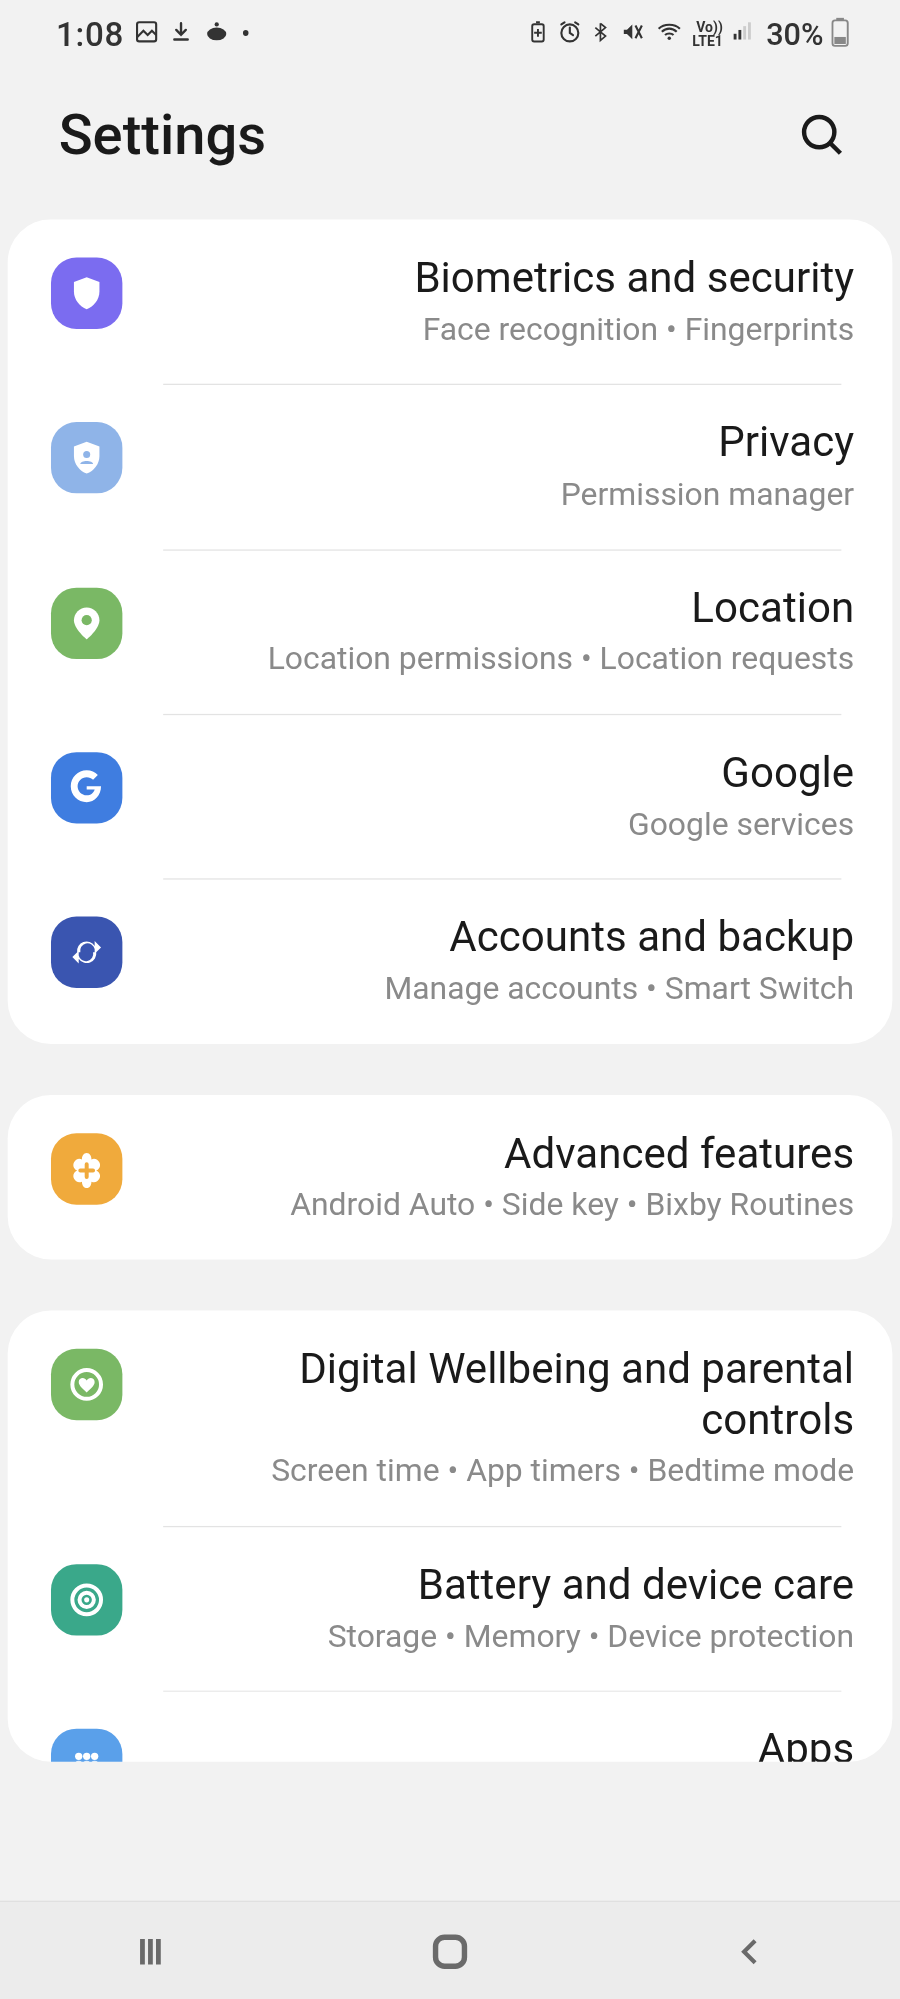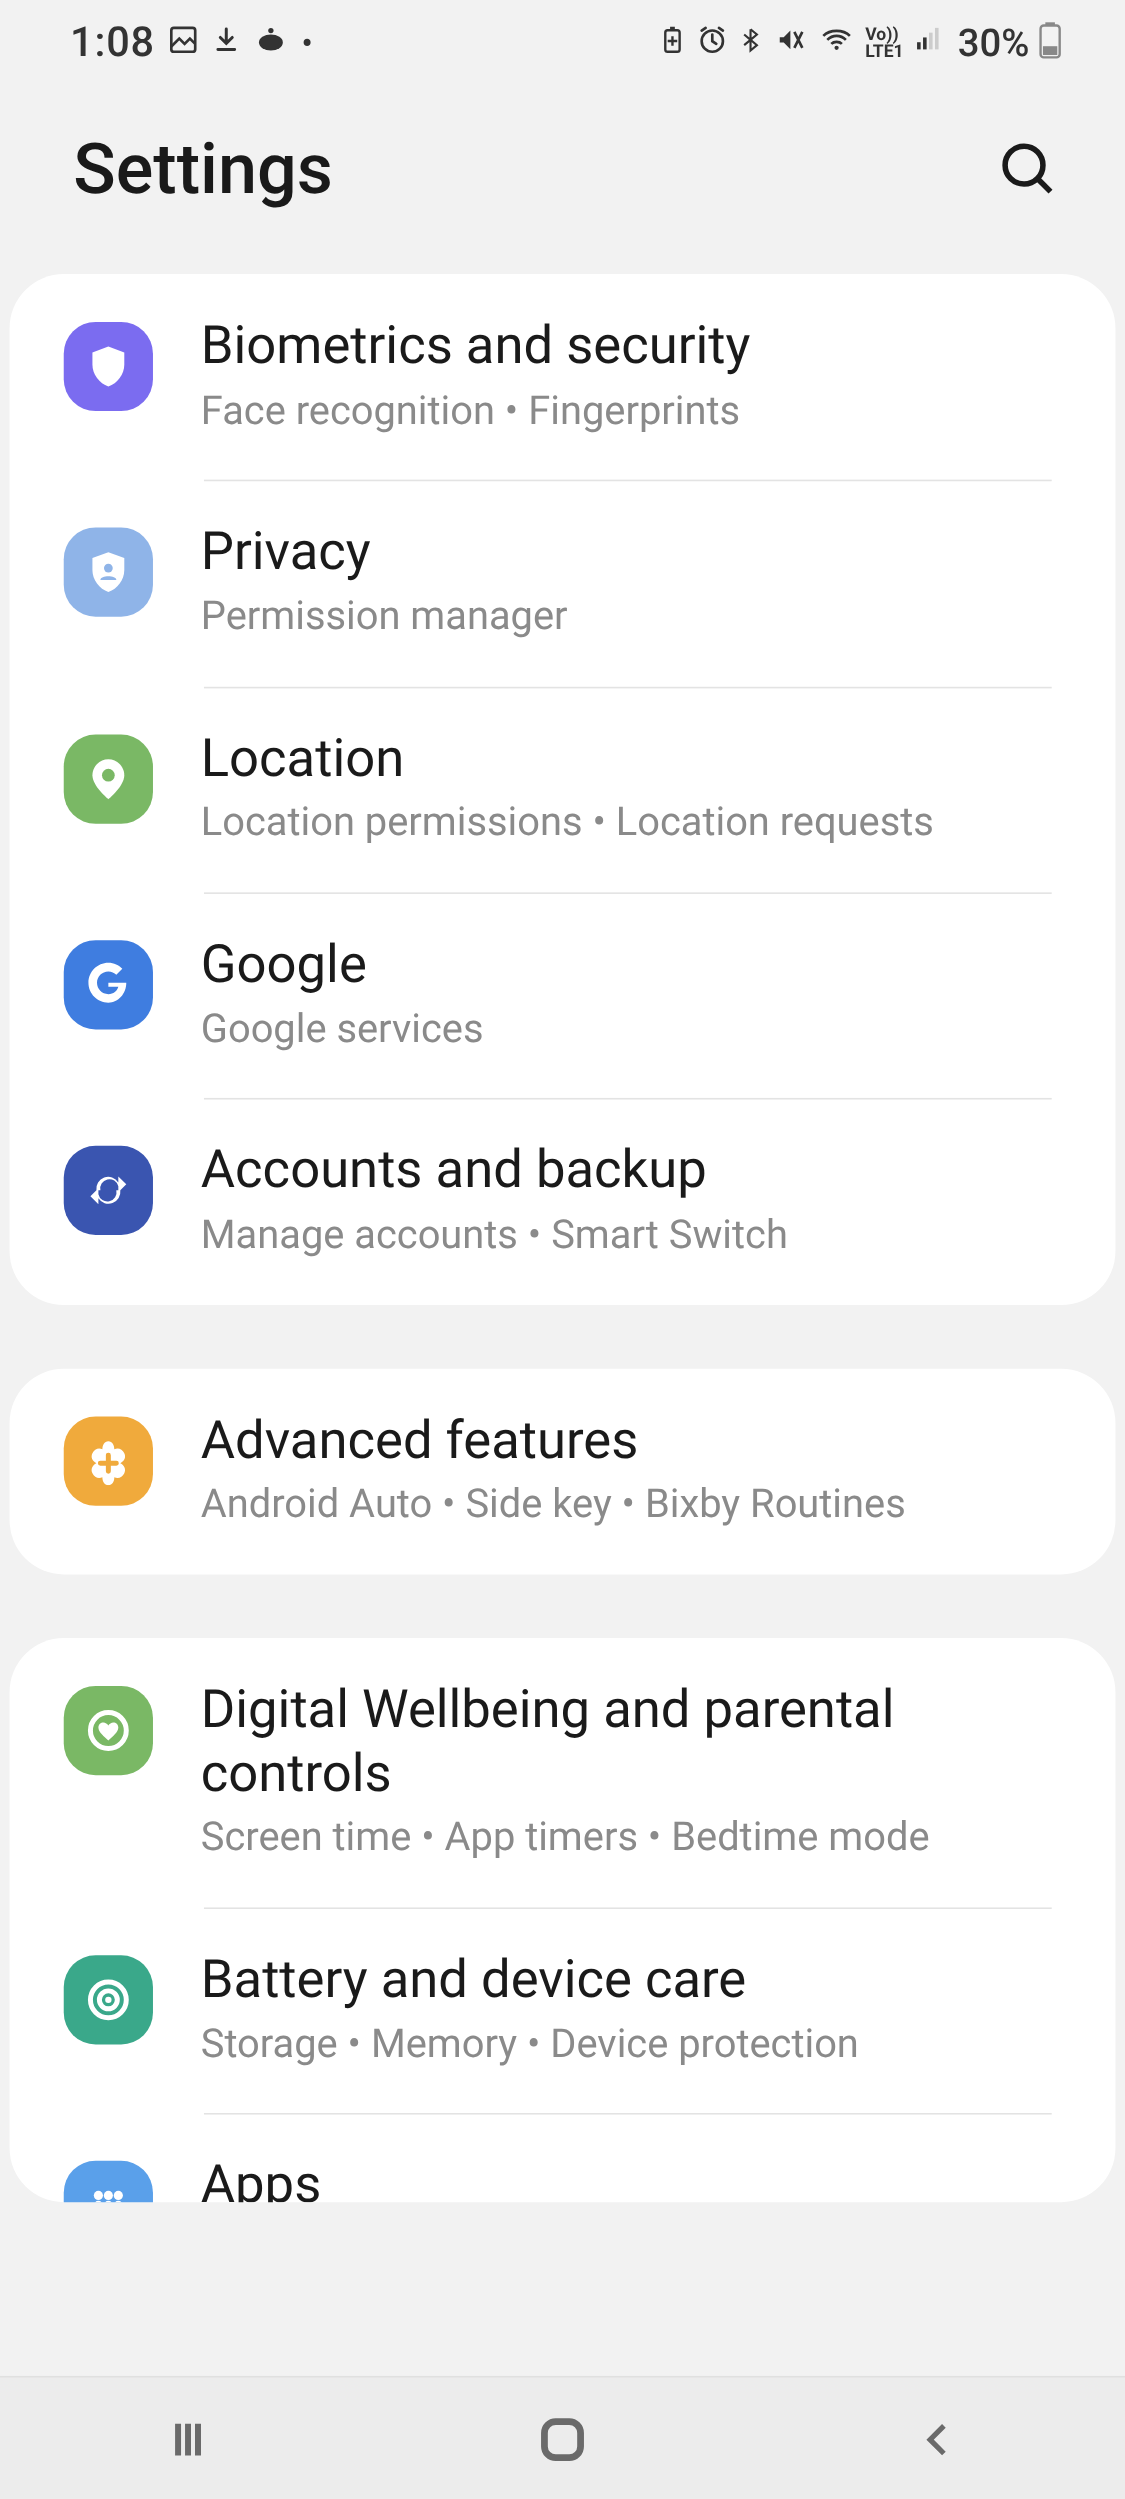--- a/index.html
+++ b/index.html
@@ -18,20 +18,21 @@
     background: #f2f2f2;
     min-height: 1569px;
     display: flex;
     flex-direction: column;
   }
   
   .scale-wrap {
     width: 900px;
     height: 1999px;
     overflow: hidden;
+    text-align: right;
   }
   .scale-inner {
     width: 706px;
     transform: scale(1.2748);
     transform-origin: top left;
   }
 
   
   .statusbar {
     height: 54px;

